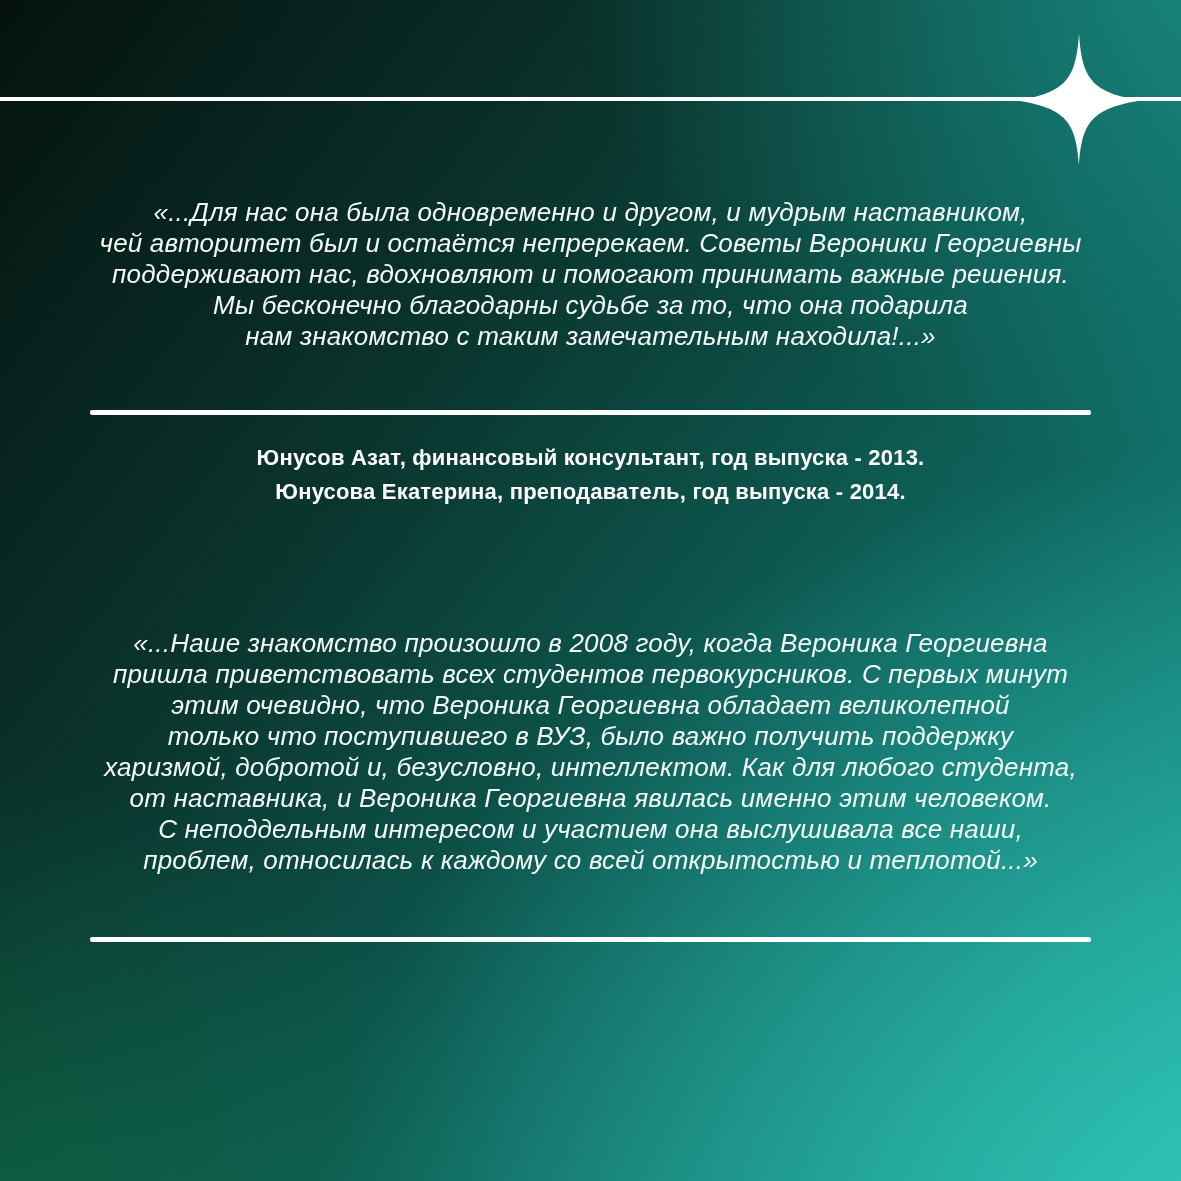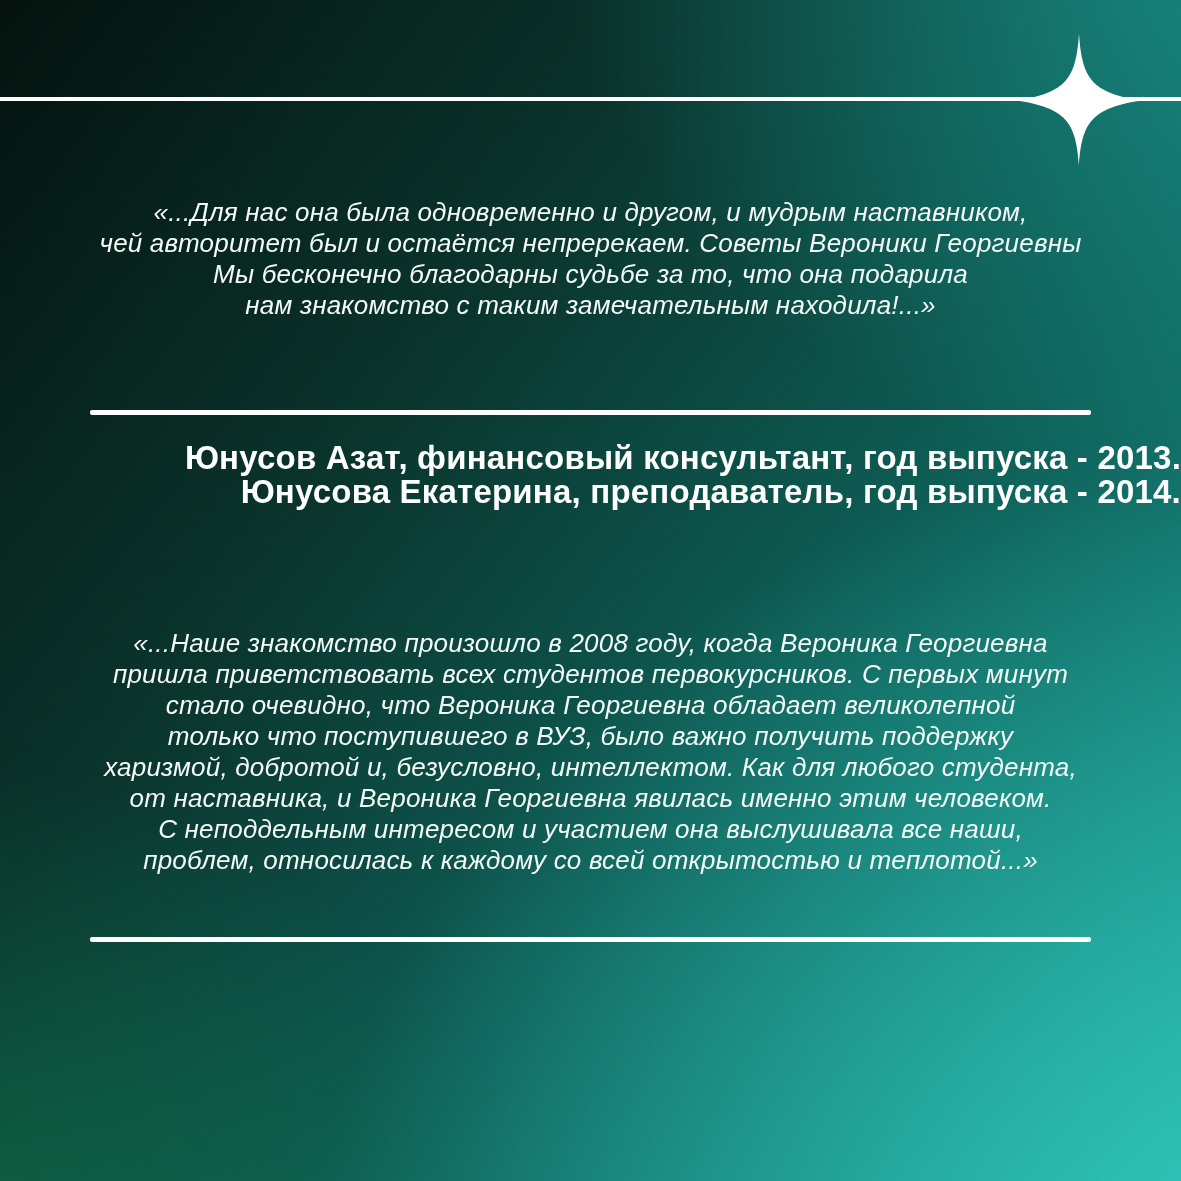--- a/index.html
+++ b/index.html
@@ -58,58 +58,59 @@
     background: #ffffff;
     border-radius: 2px;
   }
   .d1 { top: 410px; }
   .d2 { top: 937px; }
 
   .attribution {
     position: absolute;
     left: 0;
     width: 100%;
-    text-align: right;
+    text-align: center;
     font-weight: bold;
-    font-size: 33px;
+    font-size: 22px;
     letter-spacing: 0.2px;
     color: #ffffff;
   }
   .a1 { top: 441px; line-height: 34px; }
   .a2 { top: 968px; line-height: 33px; }
 </style>
 </head>
 <body>
 
 <div class="card">
 
   <div class="top-rule"></div>
 
   <svg class="sparkle" viewBox="-70 -75 140 150" xmlns="http://www.w3.org/2000/svg" aria-hidden="true">
     <path fill="#ffffff" d="M 0 -71 C 3 -24 13 -8 66 0 C 13 8 3 24 0 69 C -3 24 -13 8 -66 0 C -13 -8 -3 -24 0 -71 Z"></path>
   </svg>
 
   <div class="quote q1">
       <div class="line">«...Для нас она была одновременно и другом, и мудрым наставником,</div>
       <div class="line">чей авторитет был и остаётся непререкаем. Советы Вероники Георгиевны</div>
+      <div class="line">поддерживают нас, вдохновляют и помогают принимать важные решения.</div>
       <div class="line">Мы бесконечно благодарны судьбе за то, что она подарила</div>
       <div class="line">нам знакомство с таким замечательным находила!...»</div>
     </div>
 
   <div class="rule d1"></div>
 
   <div class="attribution a1">
       <div class="line">Юнусов Азат, финансовый консультант, год выпуска - 2013.</div>
       <div class="line">Юнусова Екатерина, преподаватель, год выпуска - 2014.</div>
     </div>
 
   <div class="quote q2">
       <div class="line">«...Наше знакомство произошло в 2008 году, когда Вероника Георгиевна</div>
       <div class="line">пришла приветствовать всех студентов первокурсников. С первых минут</div>
-      <div class="line">стало очевидно, что Вероника Георгиевна обладает великолепной</div>
+      <div class="line">этим очевидно, что Вероника Георгиевна обладает великолепной</div>
       <div class="line">только что поступившего в ВУЗ, было важно получить поддержку</div>
       <div class="line">харизмой, добротой и, безусловно, интеллектом. Как для любого студента,</div>
       <div class="line">от наставника, и Вероника Георгиевна явилась именно этим человеком.</div>
       <div class="line">С неподдельным интересом и участием она выслушивала все наши,</div>
       <div class="line">проблем, относилась к каждому со всей открытостью и теплотой...»</div>
     </div>
 
   <div class="rule d2"></div>
 
 

